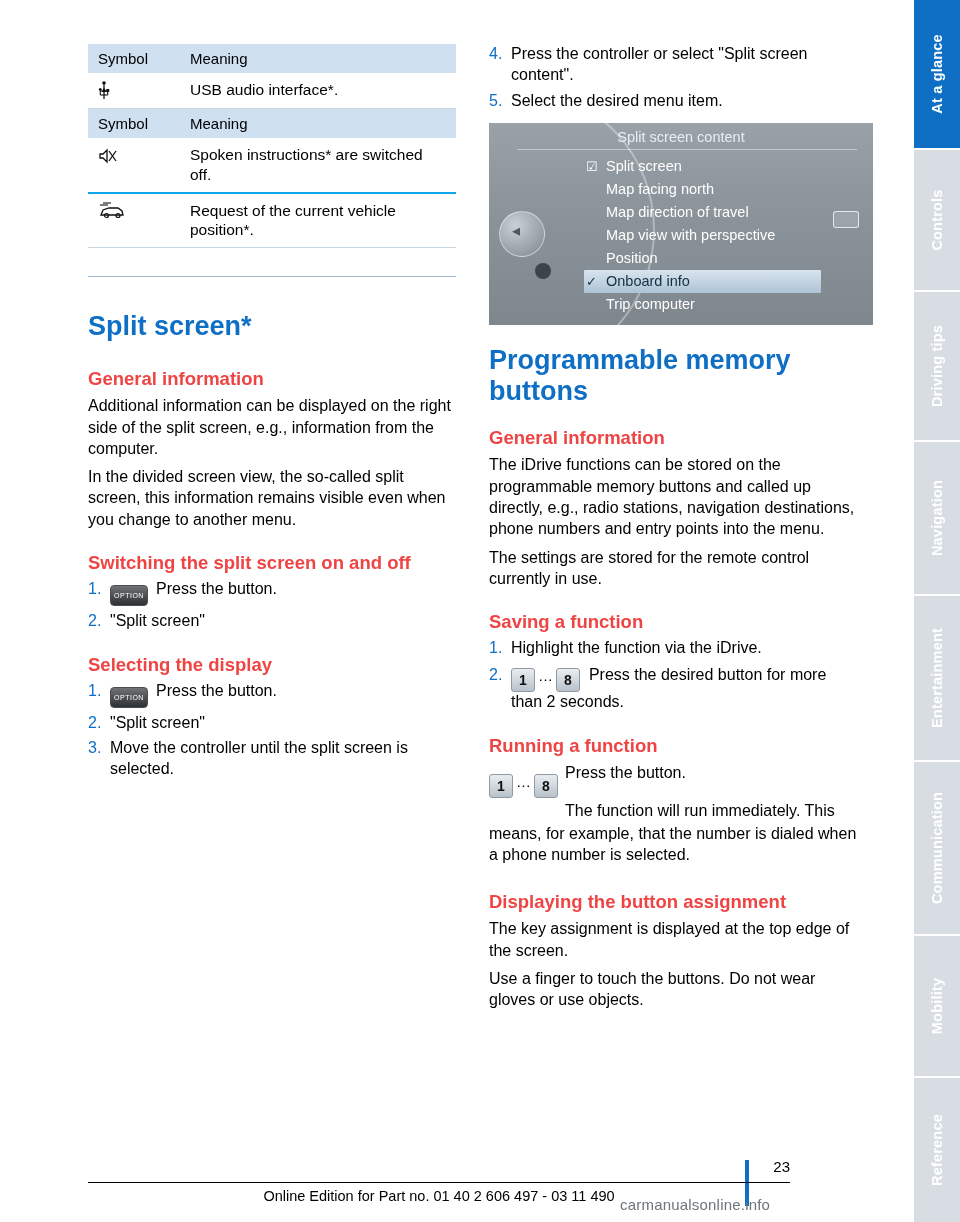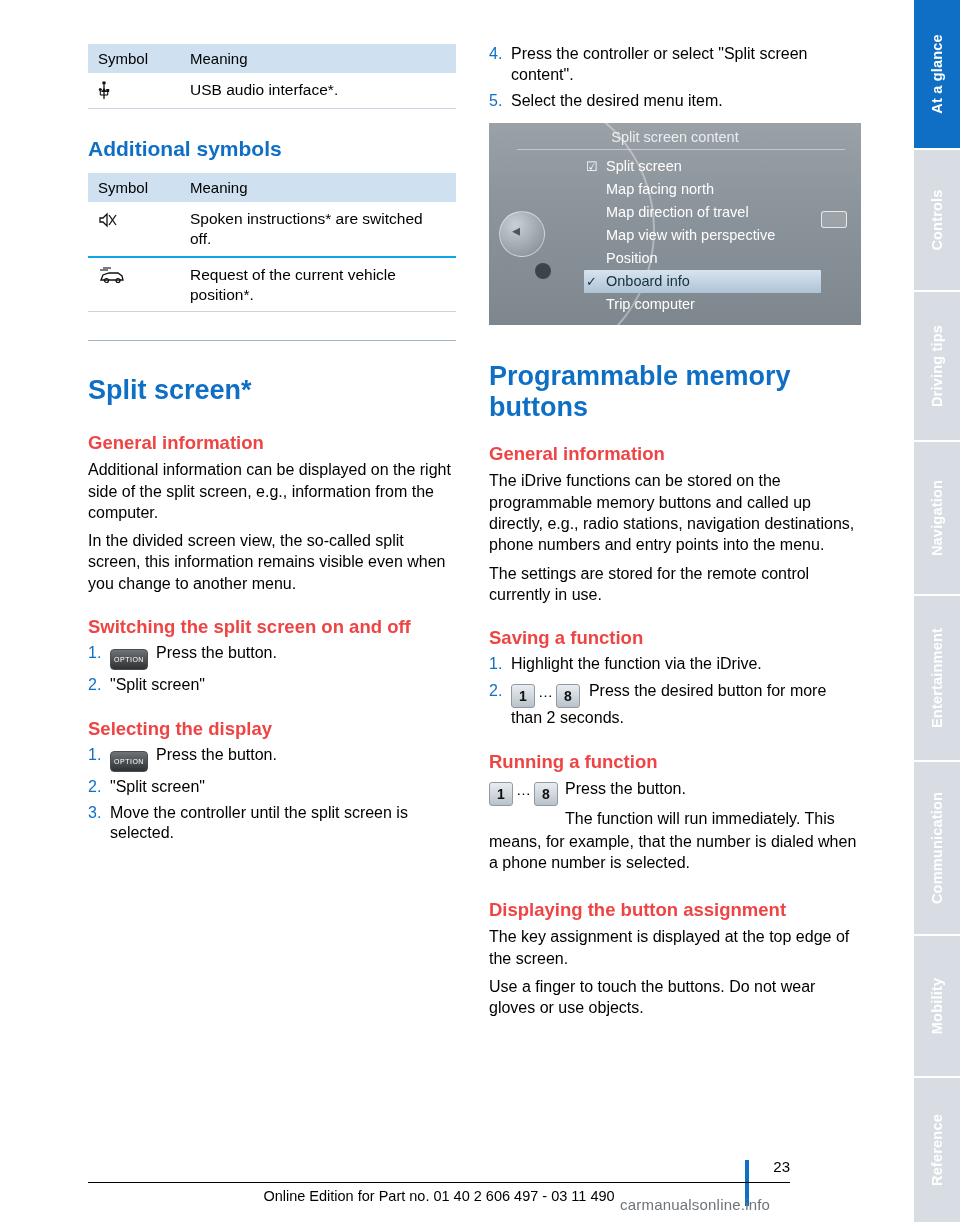--- a/index.html
+++ b/index.html
@@ -164,20 +164,21 @@
   
   .idrive {
     position: relative;
     width: 372px;
     height: 202px;
     margin: 12px 0 0 0;
     background: linear-gradient(180deg,#9aa2a8 0%, #8e969d 35%, #7f878e 100%);
     overflow: hidden;
     color: #ffffff;
     font-size: 14.5px;
+    padding-left: 12px;
   }
   .idrive .title {
     position: absolute;
     top: 6px; left: 0; right: 0;
     text-align: center;
     font-size: 14.5px;
     color: #e9eef2;
   }
   .idrive .titleline {
     position: absolute;
@@ -309,21 +310,20 @@
             <circle cx="2.3" cy="8.5" r="1.5" fill="#111"></circle>
             <line x1="2.3" y1="10" x2="2.3" y2="14" stroke="#111" stroke-width="1.1"></line>
             <line x1="2.3" y1="14" x2="6" y2="14" stroke="#111" stroke-width="1.1"></line>
           </svg>
         </td>
         <td>USB audio interface*.</td>
       </tr>
     </tbody>
       </table>
 
-    <h2 class="blue" style="font-size:21px;margin:28px 0 12px 0;">Additional symbols</h2>
 
     <table class="symtab tight">
       <tbody>
           <tr>
         <th class="symcell">Symbol</th>
         <th>Meaning</th>
       </tr>
       <tr>
         <td class="symcell">
           <svg width="20" height="18" viewBox="0 0 20 18">
@@ -410,42 +410,42 @@
         <li><span class="mark">☑</span><span>Split screen</span></li>
         <li><span>Map facing north</span></li>
         <li><span>Map direction of travel</span></li>
         <li><span>Map view with perspective</span></li>
         <li><span>Position</span></li>
         <li class="sel"><span class="mark">✓</span><span>Onboard info</span></li>
         <li><span>Trip computer</span></li>
       </ul>
     </div>
 
-    <h2 class="blue" style="margin-top:36px;">Programmable memory buttons</h2>
+    <h2 class="blue" style="margin-top:20px;">Programmable memory buttons</h2>
 
     <h3 class="blue" style="margin-top:20px;">General information</h3>
     <p class="body">The iDrive functions can be stored on the programmable memory buttons and called up directly, e.g., radio stations, navigation destinations, phone numbers and entry points into the menu.</p>
     <p class="body">The settings are stored for the remote control currently in use.</p>
 
     <h3 class="blue">Saving a function</h3>
     <ol class="steps">
       <li>
         <span class="num">1.</span>
         <span class="txt">Highlight the function via the iDrive.</span>
       </li>
       <li style="margin-top:6px;">
         <span class="num">2.</span>
         <span class="txt"><span class="keybtn">1</span><span class="keydots">…</span><span class="keybtn">8</span>&nbsp; <span>Press the desired button for more than 2 seconds.</span></span>
       </li>
     </ol>
 
     <h3 class="blue">Running a function</h3>
     <div style="font-size:16px;line-height:1.33;">
       <div style="display:flex;align-items:flex-start;">
-        <span style="flex:0 0 76px;">
+        <span style="flex:0 0 76px;margin-top:8px;">
           <span class="keybtn">1</span><span class="keydots">…</span><span class="keybtn">8</span>
         </span>
         <span style="flex:1;">Press the button.</span>
       </div>
       <div style="display:flex;align-items:flex-start;margin-top:2px;">
         <span style="flex:0 0 76px;"></span>
         <span style="flex:1;">The function will run immediately. This</span>
       </div>
       <div style="margin-top:2px;">means, for example, that the number is dialed when a phone number is selected.</div>
     </div>

